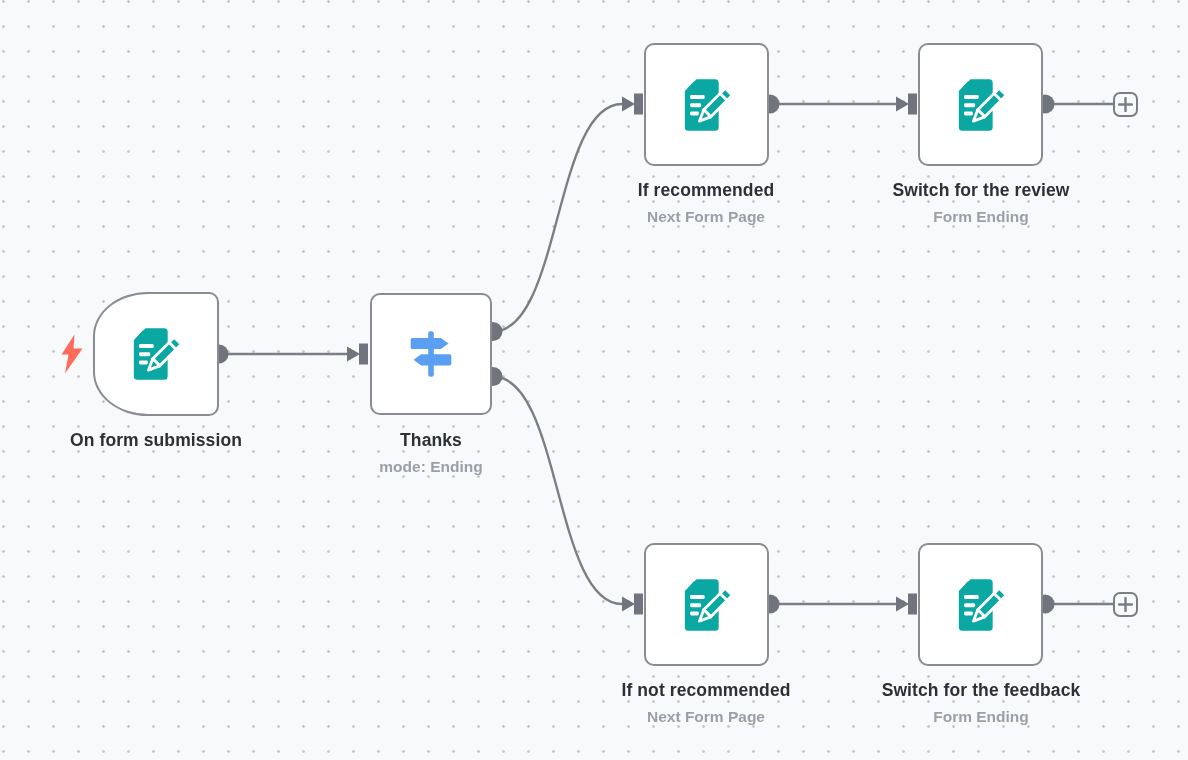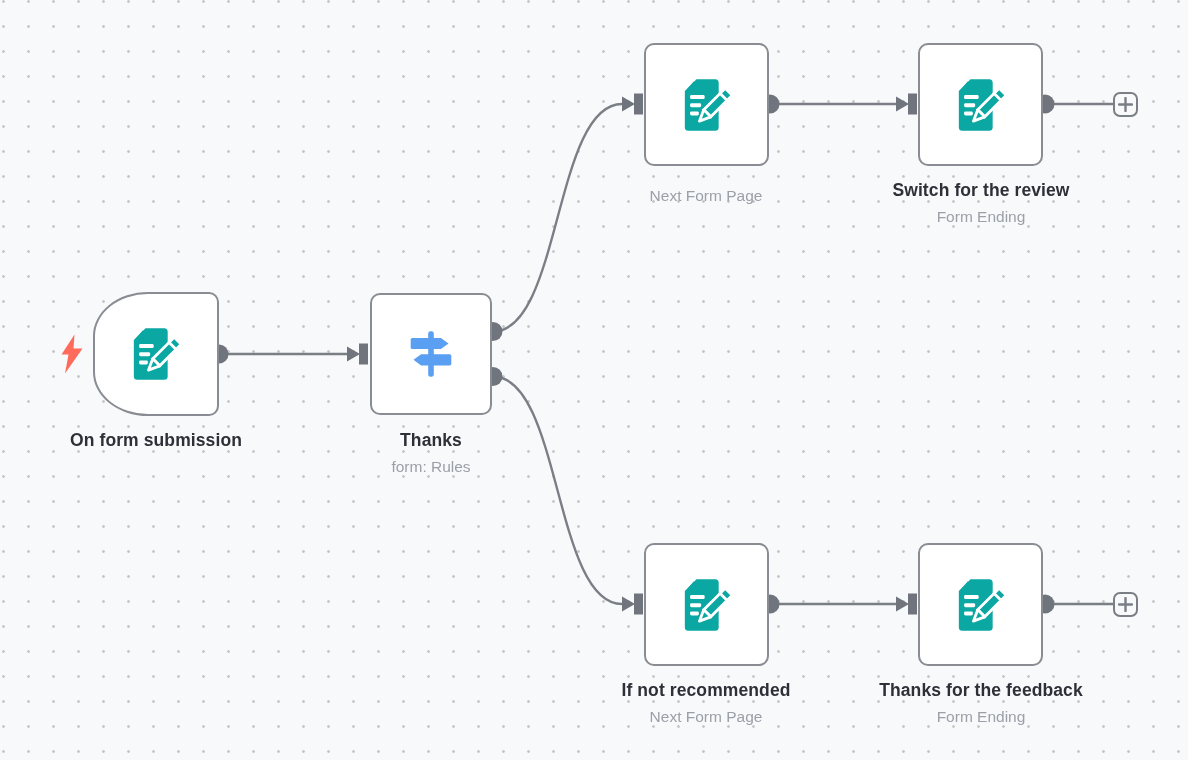--- a/index.html
+++ b/index.html
@@ -46,21 +46,21 @@
     position: absolute; left: 59px; top: 334px; width: 26px; height: 40px;
   }
 
   .node-label {
     position: absolute; width: 340px; text-align: center;
   }
   .node-label .title {
     font-size: 17.5px; font-weight: 700; color: #2e3038; letter-spacing: 0.1px;
   }
   .node-label .subtitle {
-    margin-top: 7px; font-size: 15.5px; font-weight: 400; color: #9b9fa7;
+    margin-top: 7px; font-size: 15.5px; font-weight: 700; color: #9b9fa7;
   }
   .label-trigger  { left: -14px; top: 430px; }
   .label-switch   { left: 261px; top: 430px; }
   .label-if-rec   { left: 536px; top: 180px; }
   .label-review   { left: 811px; top: 180px; }
   .label-if-not   { left: 536px; top: 680px; }
   .label-feedback { left: 811px; top: 680px; }
 
   .plus-btn {
     position: absolute; width: 25px; height: 25px;
@@ -221,39 +221,40 @@
       </g>
     </svg>
   </div>
 
   <div class="node-label label-trigger">
     <div class="title">On form submission</div>
   </div>
 
   <div class="node-label label-switch">
     <div class="title">Thanks</div>
-    <div class="subtitle">form: Rules</div>
+    <div class="subtitle">mode: Ending</div>
   </div>
 
   <div class="node-label label-if-rec">
+    <div class="title">If recommended</div>
     <div class="subtitle">Next Form Page</div>
   </div>
 
   <div class="node-label label-review">
     <div class="title">Switch for the review</div>
     <div class="subtitle">Form Ending</div>
   </div>
 
   <div class="node-label label-if-not">
     <div class="title">If not recommended</div>
     <div class="subtitle">Next Form Page</div>
   </div>
 
   <div class="node-label label-feedback">
-    <div class="title">Thanks for the feedback</div>
+    <div class="title">Switch for the feedback</div>
     <div class="subtitle">Form Ending</div>
   </div>
 
   <div class="plus-btn plus-top">
     <svg width="15" height="15" viewBox="0 0 15 15">
       <path d="M7.5 1 V 14 M1 7.5 H 14" stroke="#7a7e85" stroke-width="2.4" stroke-linecap="round"></path>
     </svg>
   </div>
   <div class="plus-btn plus-bottom">
     <svg width="15" height="15" viewBox="0 0 15 15">

